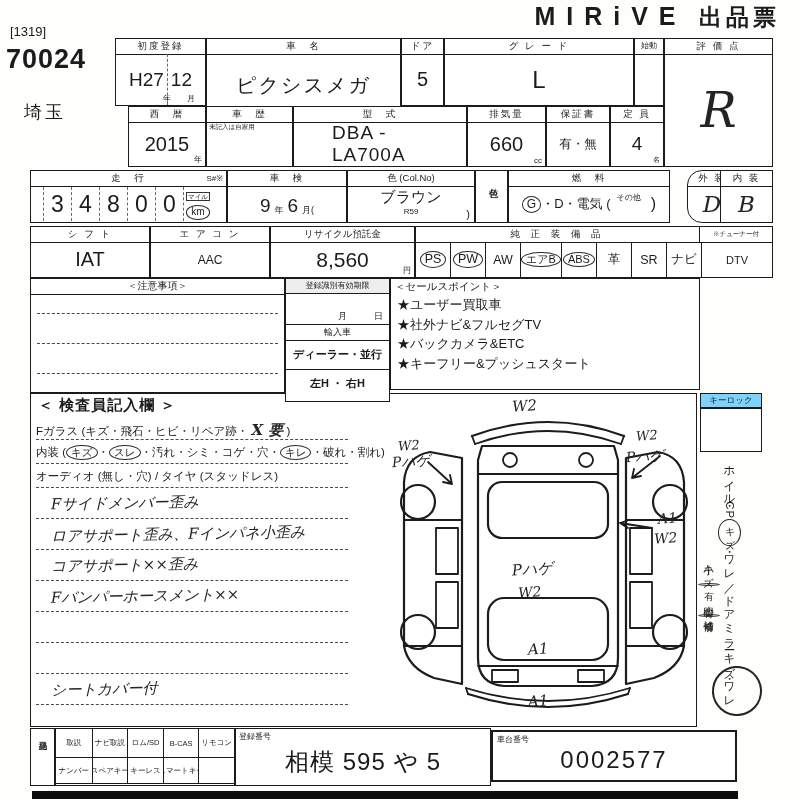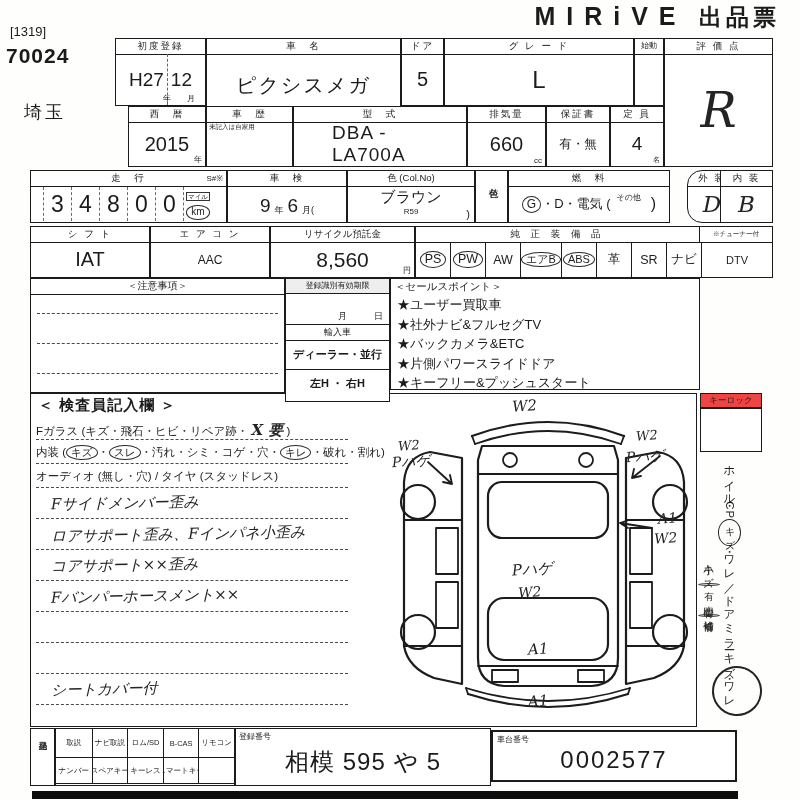--- a/index.html
+++ b/index.html
@@ -33,21 +33,21 @@
 <body>
 
 <div class="sheet">
 
   <div style="position:absolute;top:2px;left:0;width:780px;text-align:right;">
     <span style="font-weight:bold;font-size:25px;letter-spacing:11px;">MIRiVE</span>
     <span style="font-weight:bold;font-size:23px;letter-spacing:4px;margin-left:8px;">出品票</span>
   </div>
 
   <div style="position:absolute;left:10px;top:24px;font-size:13px;">[1319]</div>
-  <div style="position:absolute;left:6px;top:44px;font-size:21px;font-weight:600;letter-spacing:1px;">70024</div>
+  <div style="position:absolute;left:6px;top:44px;font-size:27px;font-weight:600;letter-spacing:1px;">70024</div>
   <div style="position:absolute;left:24px;top:100px;font-size:18px;letter-spacing:3px;">埼玉</div>
 
   <div class="cell" style="left:115px;top:38px;width:91px;height:68px;">
     <div class="hdr">初度登録</div>
     <div class="val" style="font-size:19px;">
       <span>H27</span>
       <span style="border-left:1.4px dashed #666;align-self:stretch;margin:0 3px;"></span>
       <span>12</span>
     </div>
     <div class="unit-br" style="right:10px;">年　　月</div>
@@ -216,21 +216,20 @@
     <div style="height:28px;border-bottom:1.1px solid #1b1b1b;font-size:11px;text-align:center;line-height:27px;font-weight:bold;">ディーラー・並行</div>
     <div style="height:28px;font-size:11px;text-align:center;line-height:26px;font-weight:bold;">左H ・ 右H</div>
   </div>
 
   <div class="cell" style="left:390px;top:278px;width:310px;height:112px;">
     <div style="font-size:10.5px;padding:1px 0 1px 4px;">＜セールスポイント＞</div>
     <div style="padding-left:6px;">
         <div class="sales-item">★ユーザー買取車</div>
         <div class="sales-item">★社外ナビ&amp;フルセグTV</div>
         <div class="sales-item">★バックカメラ&amp;ETC</div>
-        <div class="sales-item">★片側パワースライドドア</div>
         <div class="sales-item">★キーフリー&amp;プッシュスタート</div>
       </div>
   </div>
 
   <div class="cell" style="left:30px;top:393px;width:667px;height:334px;"></div>
 
   <div style="position:absolute;left:38px;top:396px;font-size:15px;font-weight:bold;letter-spacing:1px;">＜ 検査員記入欄 ＞</div>
 
   <div style="position:absolute;left:36px;top:421px;font-size:11.5px;white-space:nowrap;">
     <span>Fガラス (キズ・飛石・ヒビ・リペア跡・</span>
@@ -310,21 +309,21 @@
   <div class="ann hand" style="left:392px;top:453px;font-size:14px;">Pハゲ</div>
   <div class="ann hand" style="left:636px;top:428px;font-size:13px;">W2</div>
   <div class="ann hand" style="left:626px;top:448px;font-size:14px;">Pハゲ</div>
   <div class="ann hand" style="left:658px;top:510px;font-size:14px;">A1</div>
   <div class="ann hand" style="left:654px;top:530px;font-size:14px;">W2</div>
   <div class="ann hand" style="left:512px;top:560px;font-size:15px;">Pハゲ</div>
   <div class="ann hand" style="left:518px;top:584px;font-size:14px;">W2</div>
   <div class="ann hand" style="left:528px;top:640px;font-size:15px;">A1</div>
   <div class="ann hand" style="left:528px;top:692px;font-size:15px;">A1</div>
 
-  <div class="cell" style="left:700px;top:393px;width:62px;height:15px;background:#ef4444;">
+  <div class="cell" style="left:700px;top:393px;width:62px;height:15px;background:#7dd3fc;">
     <div style="font-size:8.5px;text-align:center;line-height:12px;">キーロック</div>
   </div>
   <div class="cell" style="left:700px;top:408px;width:62px;height:44px;"></div>
 
   <div class="vtext" style="position:absolute;left:718px;top:458px;height:280px;font-size:11.5px;letter-spacing:1px;">
     <span>ホイル・CP</span><span class="oval" style="font-size:10px;">キズ</span><span>・ワレ／ドアミラーキズ・ワレ</span>
   </div>
   <div class="vtext" style="position:absolute;left:698px;top:556px;height:175px;font-size:10.5px;letter-spacing:1px;">
     <span>小キズ</span><span class="oval" style="font-size:9.5px;">有</span><span>　小凹有　</span><span>補修</span><span class="oval" style="font-size:9.5px;">有</span>
   </div>

